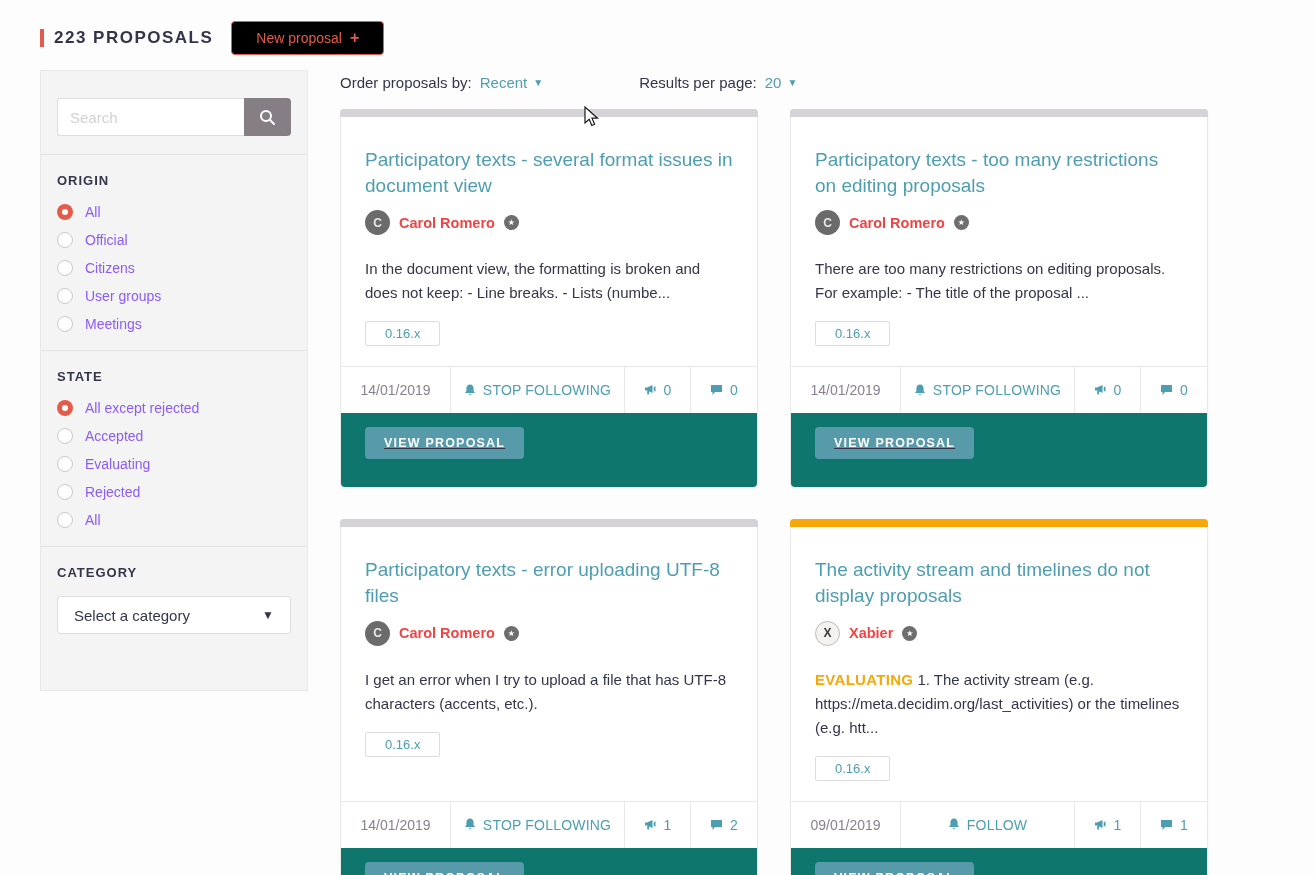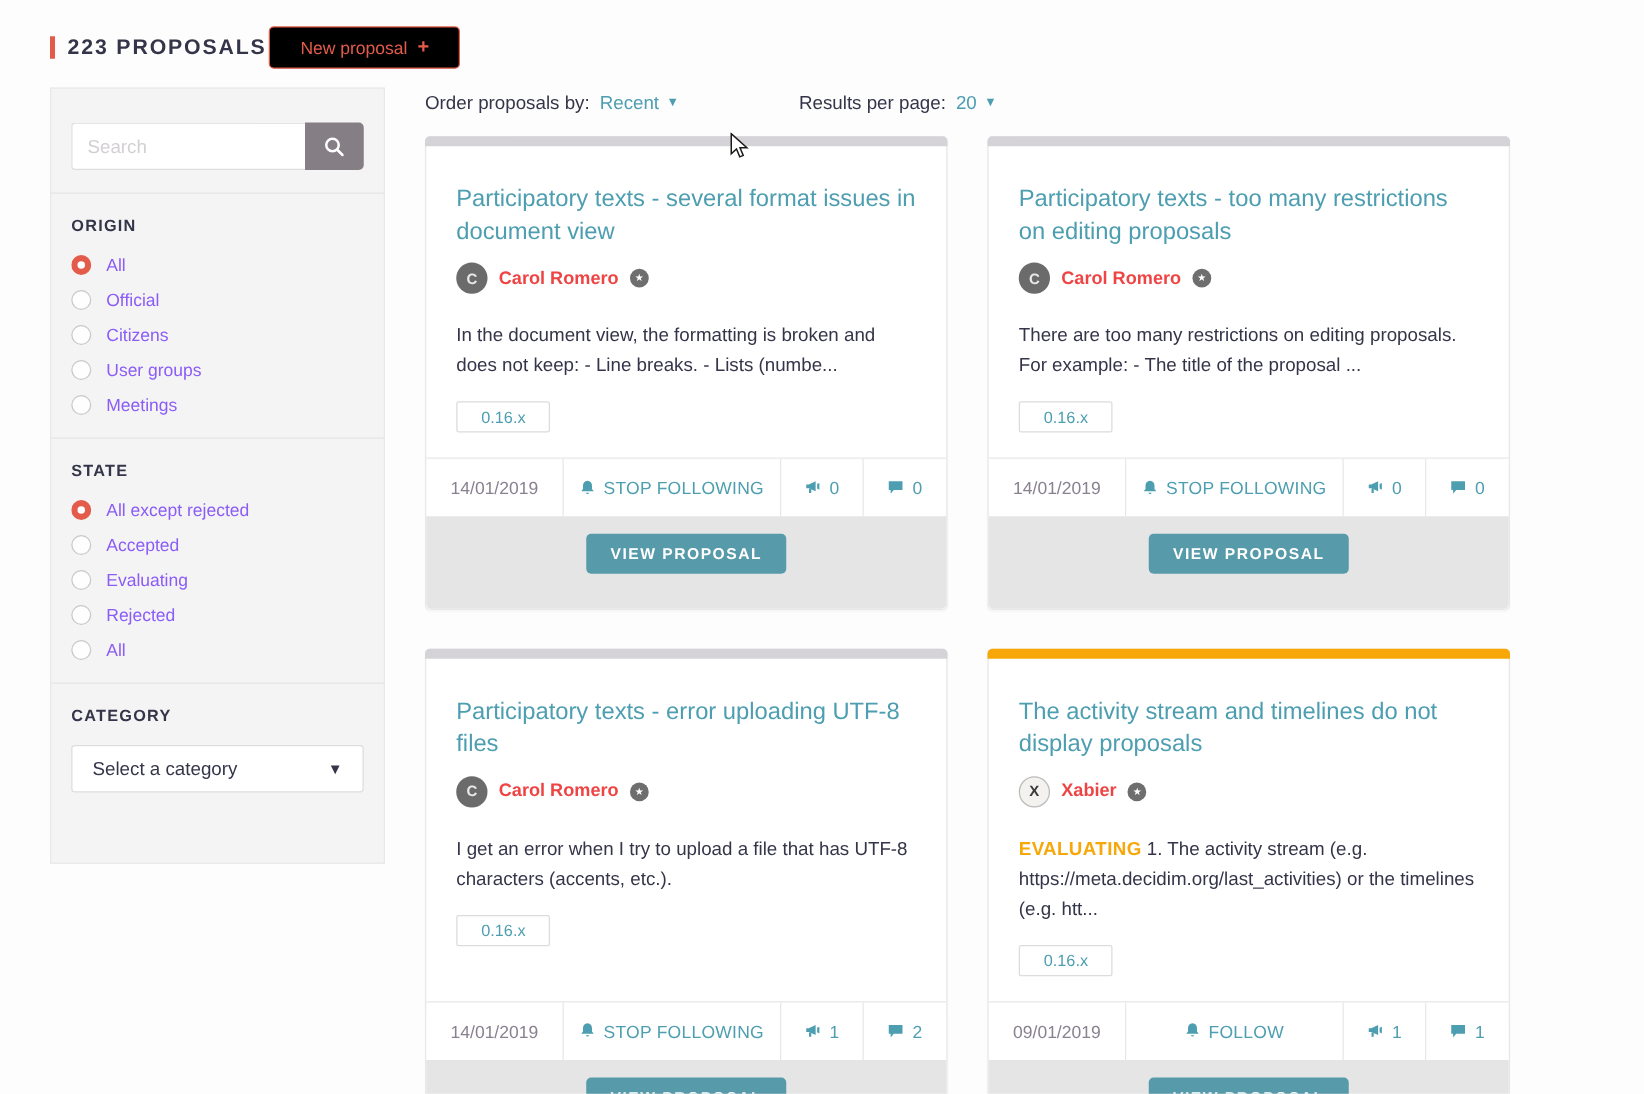--- a/index.html
+++ b/index.html
@@ -2,21 +2,21 @@
 <html><head>
 <meta charset="utf-8">
 <style>
   * { margin:0; padding:0; box-sizing:border-box; }
   html,body { width:1315px; height:875px; overflow:hidden; }
   body {
     font-family:"Liberation Sans", sans-serif;
     background:#fdfdfd; color:#35354a; position:relative;
   }
   
-  .page-header { display:flex; align-items:center; gap:2px; padding:18px 0 0 40px; height:58px; }
+  .page-header { display:flex; align-items:center; gap:18px; padding:18px 0 0 40px; height:58px; }
   .title-wrap { display:flex; align-items:center; gap:10px; }
   .red-bar { width:4px; height:18px; background:#e35c4b; }
   .page-title { font-size:17px; font-weight:bold; letter-spacing:1.5px; color:#35354a; }
   .new-proposal-btn {
     background:#000000; border:1px solid #e35c4b; color:#e35c4b; border-radius:4px;
     font-size:14px; padding:7px 24px; display:inline-flex; align-items:center; gap:8px;
     font-family:inherit; cursor:pointer;
   }
   .new-proposal-btn .plus { font-weight:bold; font-size:16px; }
   
@@ -89,22 +89,23 @@
   .card-datafooter { display:flex; border-top:1px solid #e8e8e8; height:47px; }
   .card-datafooter .cell {
     display:flex; align-items:center; justify-content:center; gap:7px;
     font-size:14px; border-right:1px solid #e8e8e8;
   }
   .card-datafooter .cell:last-child { border-right:none; }
   .cell.date { flex:0 0 110px; color:#8a8090; }
   .cell.follow { flex:1 1 auto; color:#4d9eb0; cursor:pointer; letter-spacing:0.2px; }
   .cell.endorse, .cell.comments { flex:0 0 66px; color:#4d9eb0; cursor:pointer; }
   .card-actions {
-    background:#e5e5e5; padding:14px 24px 28px; display:flex; justify-content:center;
+    background:#0f766e; padding:14px 24px 28px; display:flex; justify-content:flex-start;
     border-radius:0 0 4px 4px;
+    text-decoration:underline;
   }
   .view-btn {
     background:#579aaa; color:#fff; border:none; border-radius:4px;
     font-family:inherit; font-size:12.5px; font-weight:bold; letter-spacing:1.2px;
     padding:9px 19px; cursor:pointer;
   }
   .icon-svg { display:block; }
   
   .cursor { position:absolute; left:584px; top:106px; z-index:10; pointer-events:none; }
 </style>

